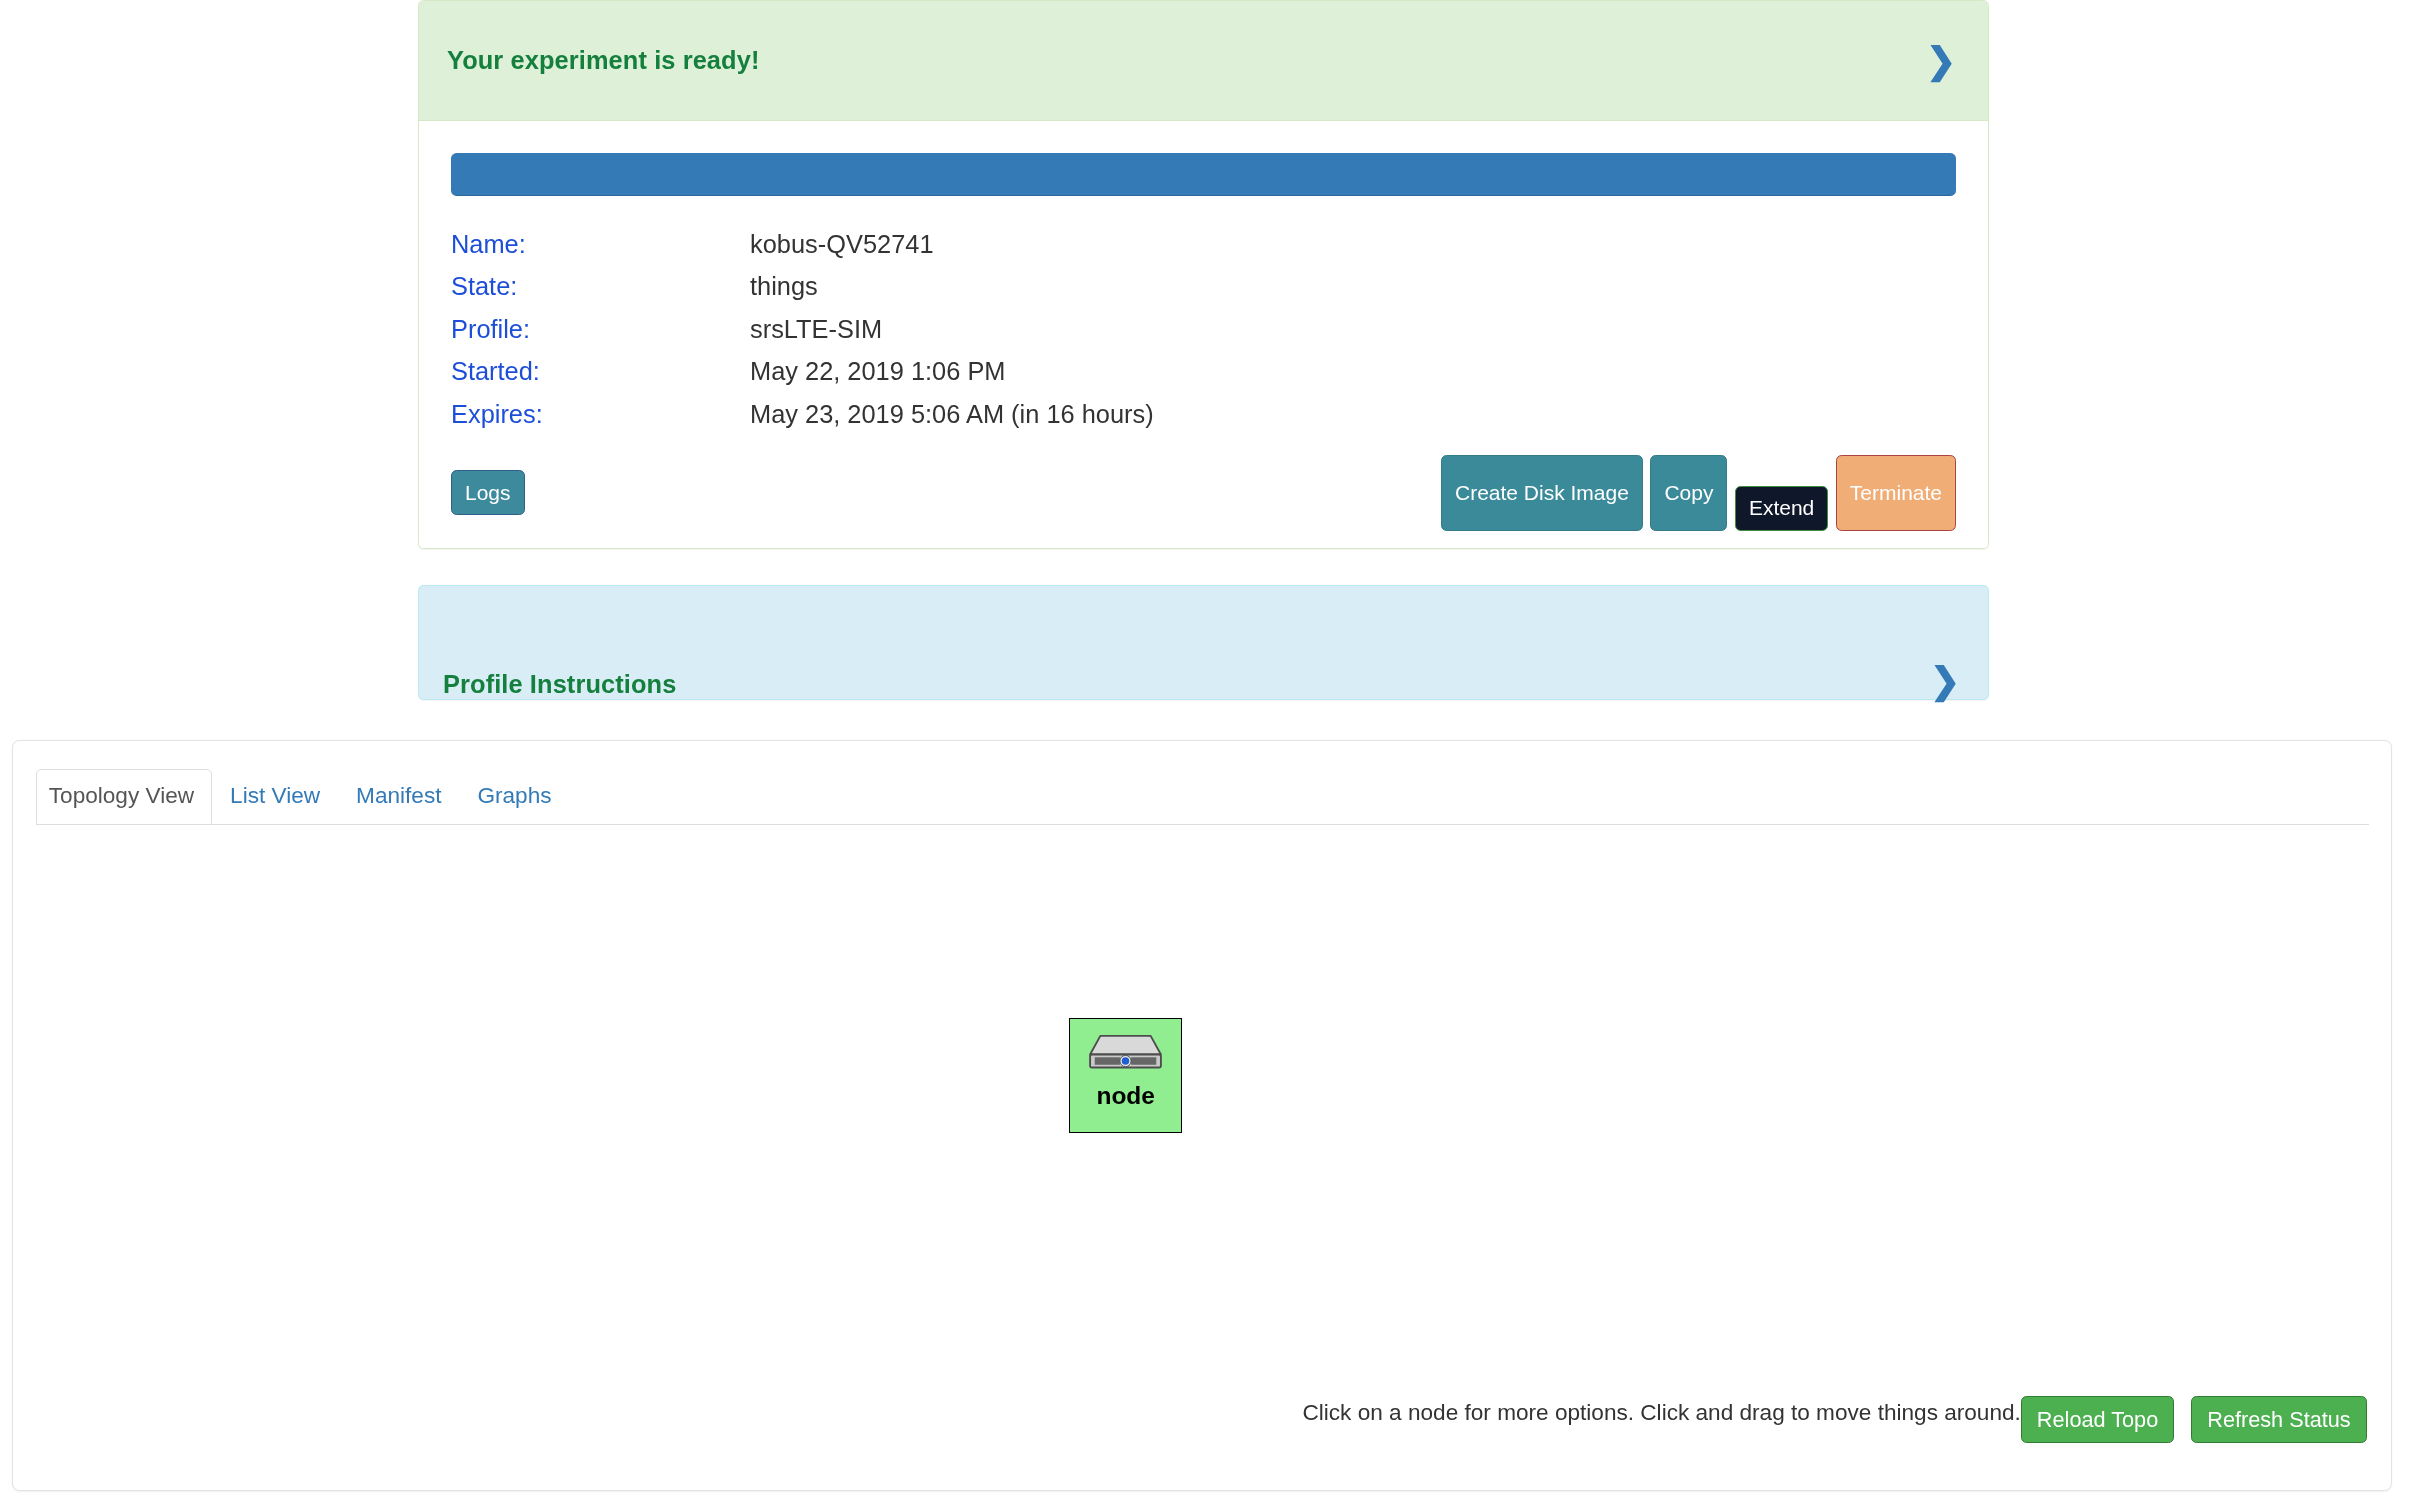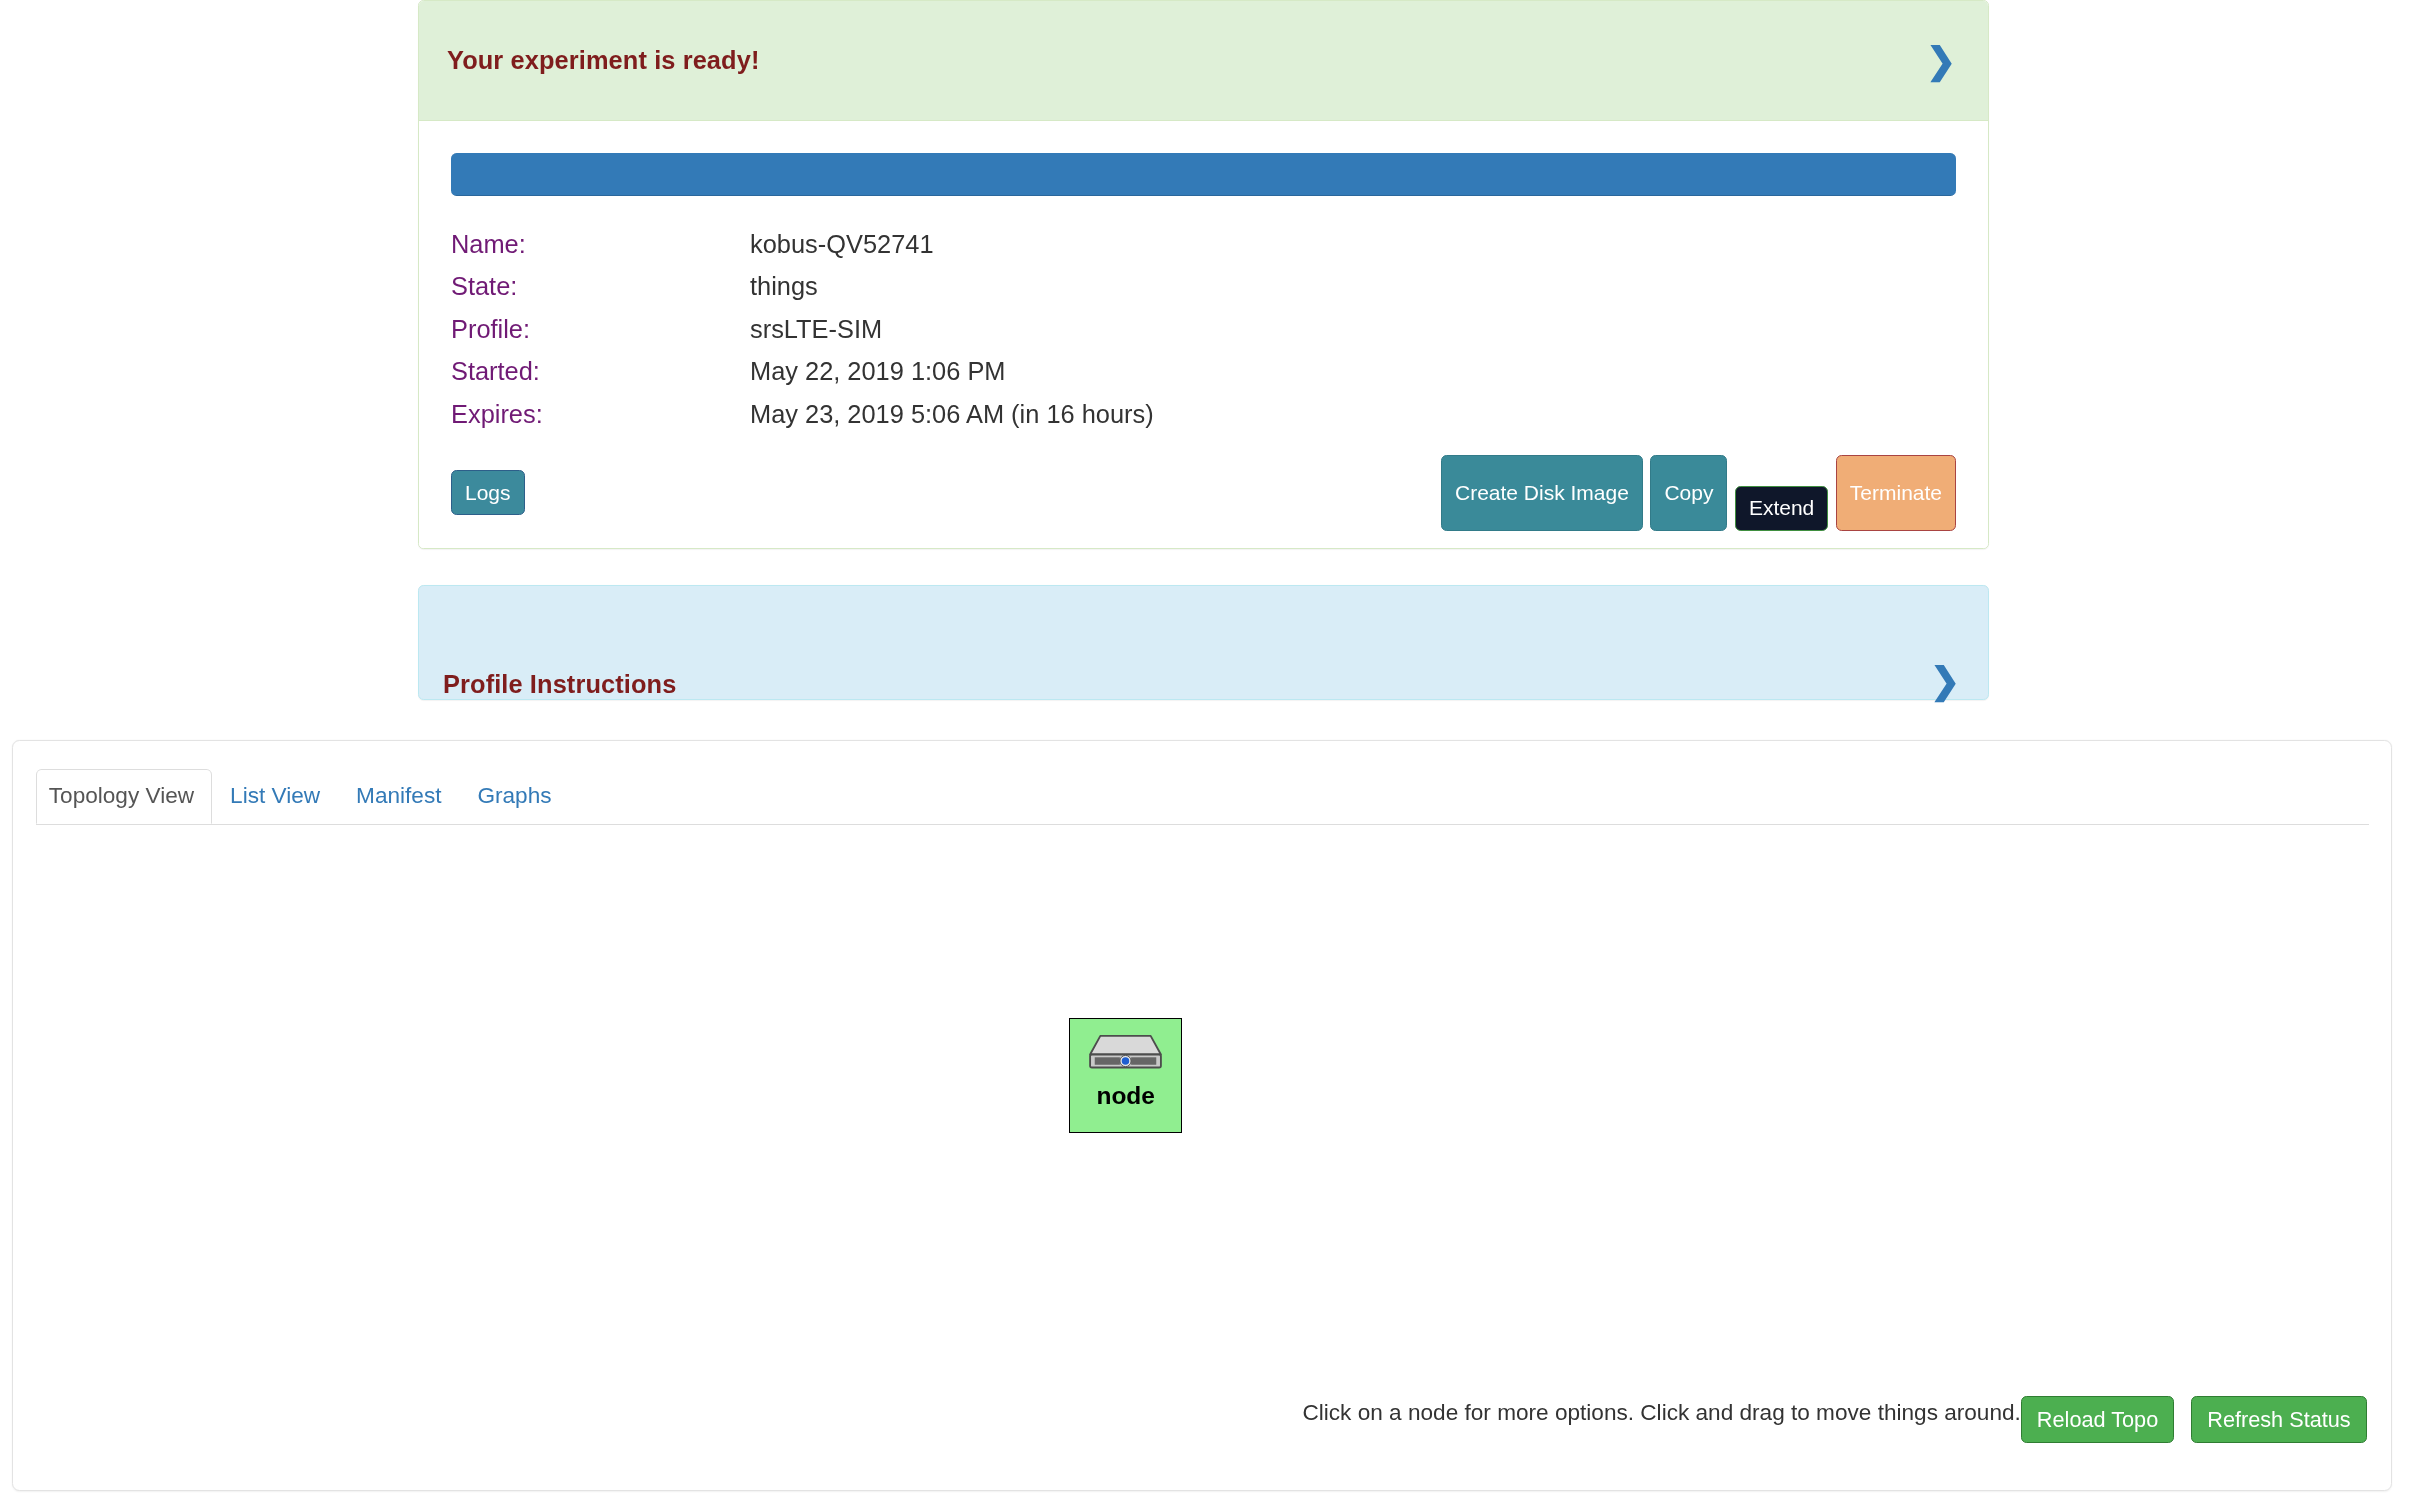--- a/index.html
+++ b/index.html
@@ -40,21 +40,21 @@
     height: 119px;
     display: flex;
     align-items: center;
     justify-content: space-between;
     cursor: pointer;
     border-bottom: 0.9px solid #d6e9c6;
   }
   .panel-head-title {
     font-size: 25.4px;
     font-weight: bold;
-    color: #7f1d1d;
+    color: #15803d;
     letter-spacing: 0.1px;
   }
   .chevron {
     color: #337ab7;
     font-size: 36px;
     font-weight: bold;
     line-height: 1;
     padding-right: 3.8px;
     user-select: none;
   }
@@ -84,21 +84,21 @@
   }
   table.detail-table td {
     padding: 0 0 10.4px 0;
     font-size: 25.4px;
     line-height: 32px;
     vertical-align: top;
     white-space: nowrap;
   }
   td.detail-label {
     width: 299px;
-    color: #701a75;
+    color: #1d4ed8;
   }
   td.detail-value { color: #333333; }
   .val-ready { color: #008000; }
   .val-link  { color: #337ab7; }
 
   .button-row {
     display: flex;
     align-items: center;
     justify-content: space-between;
     margin-top: 15px;

